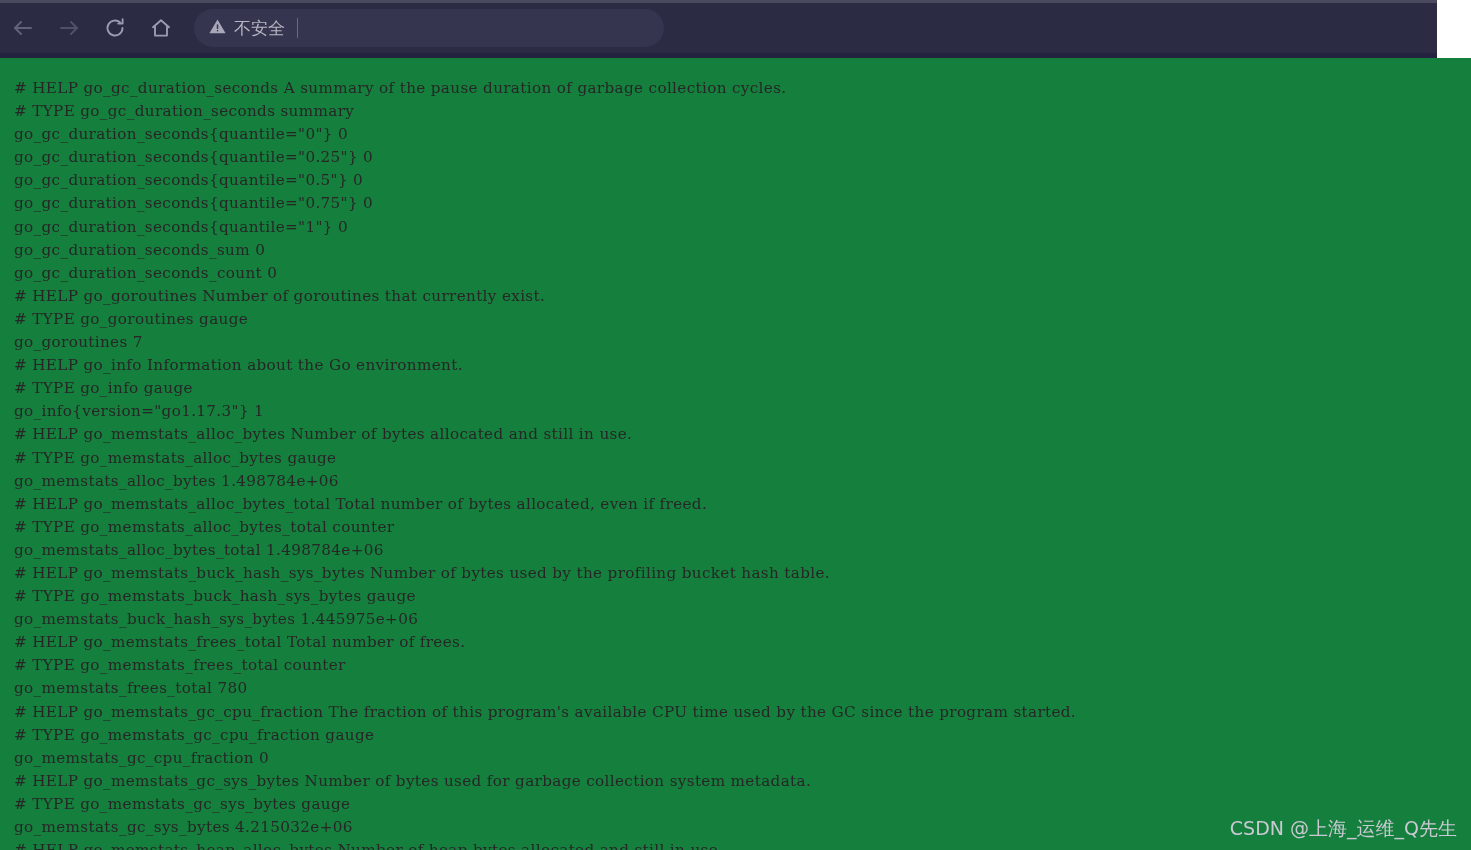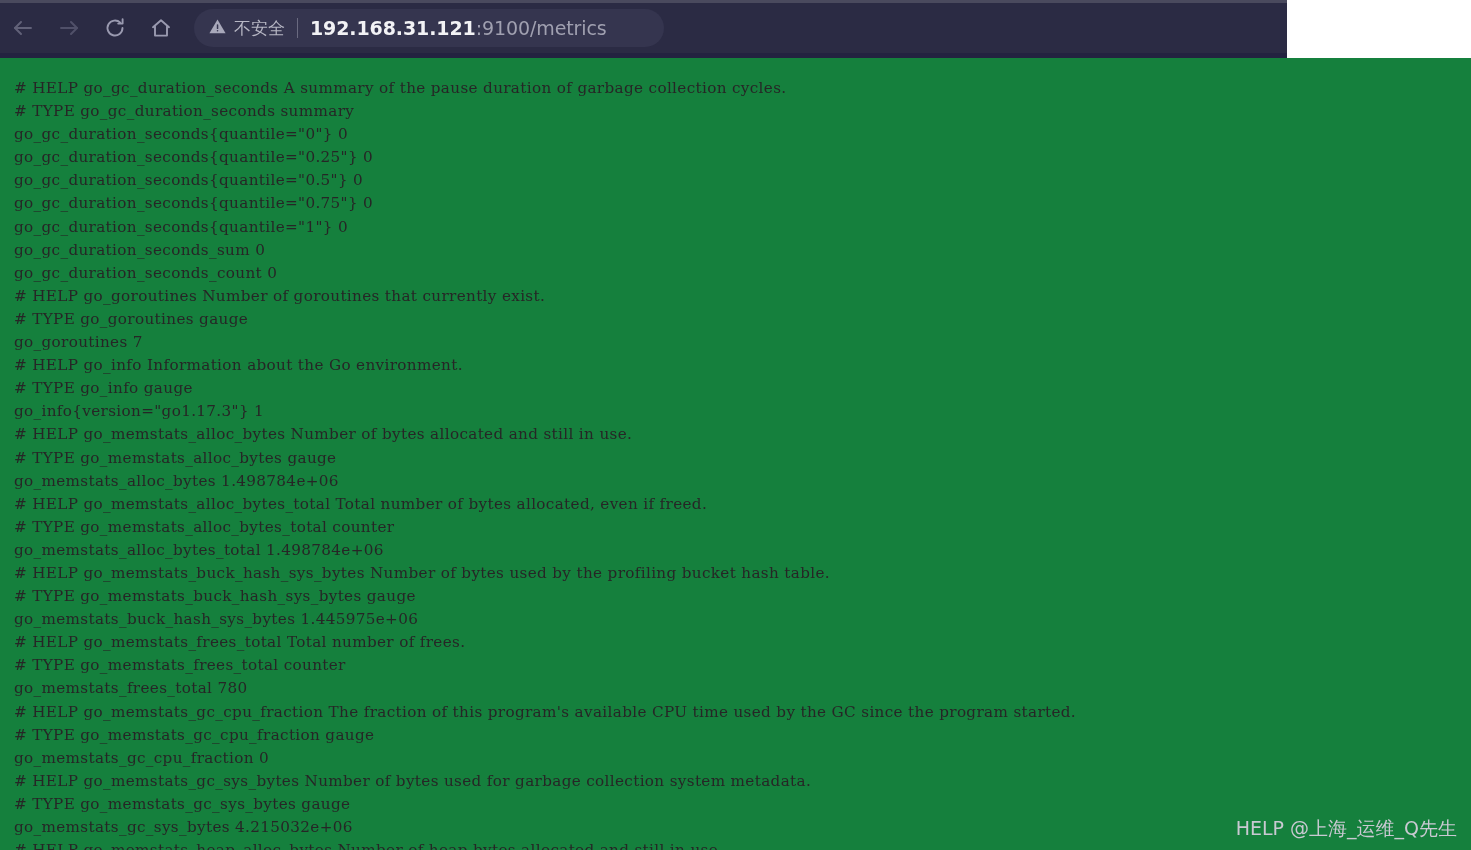--- a/index.html
+++ b/index.html
@@ -12,21 +12,21 @@
     width: 1471px;
     height: 850px;
     overflow: hidden;
     font-family: "Liberation Sans", sans-serif;
     position: relative;
   }
 
   
   #browser-toolbar {
     position: relative;
-    width: 1287px;
+    width: 1437px;
     height: 58px;
     background: #2b2b44;
     box-sizing: border-box;
     display: flex;
     align-items: center;
     border-top: 3px solid #3a3a55;
     border-bottom: 5px solid #232340;
   }
   #browser-toolbar::before {
     content: "";
@@ -179,21 +179,20 @@
           <path d="M12 3.2 22.2 20.6H1.8Z" fill="#a8a8ba"></path>
           <rect x="11.1" y="9.2" width="1.9" height="6.1" rx="0.9" fill="#35354f"></rect>
           <rect x="11.1" y="16.3" width="1.9" height="2.0" rx="0.9" fill="#35354f"></rect>
         </svg>
       </span>
       <span id="security-label">不安全</span>
     </div>
 
     <div id="omnibox-sep"></div>
 
-    <div id="url-text"><span id="url-host">192.168.31.121</span><span id="url-rest">:9100/metrics</span></div>
 
   </div>
 </div>
 
 <div id="page-content">
   <pre id="metrics-text"># HELP go_gc_duration_seconds A summary of the pause duration of garbage collection cycles.
 # TYPE go_gc_duration_seconds summary
 go_gc_duration_seconds{quantile="0"} 0
 go_gc_duration_seconds{quantile="0.25"} 0
 go_gc_duration_seconds{quantile="0.5"} 0
@@ -220,14 +219,14 @@
 # TYPE go_memstats_frees_total counter
 go_memstats_frees_total 780
 # HELP go_memstats_gc_cpu_fraction The fraction of this program's available CPU time used by the GC since the program started.
 # TYPE go_memstats_gc_cpu_fraction gauge
 go_memstats_gc_cpu_fraction 0
 # HELP go_memstats_gc_sys_bytes Number of bytes used for garbage collection system metadata.
 # TYPE go_memstats_gc_sys_bytes gauge
 go_memstats_gc_sys_bytes 4.215032e+06
 # HELP go_memstats_heap_alloc_bytes Number of heap bytes allocated and still in use.</pre>
 
-  <div id="watermark">HELP @上海_运维_Q先生</div>
+  <div id="watermark">CSDN @上海_运维_Q先生</div>
 </div>
 
 </body></html>

